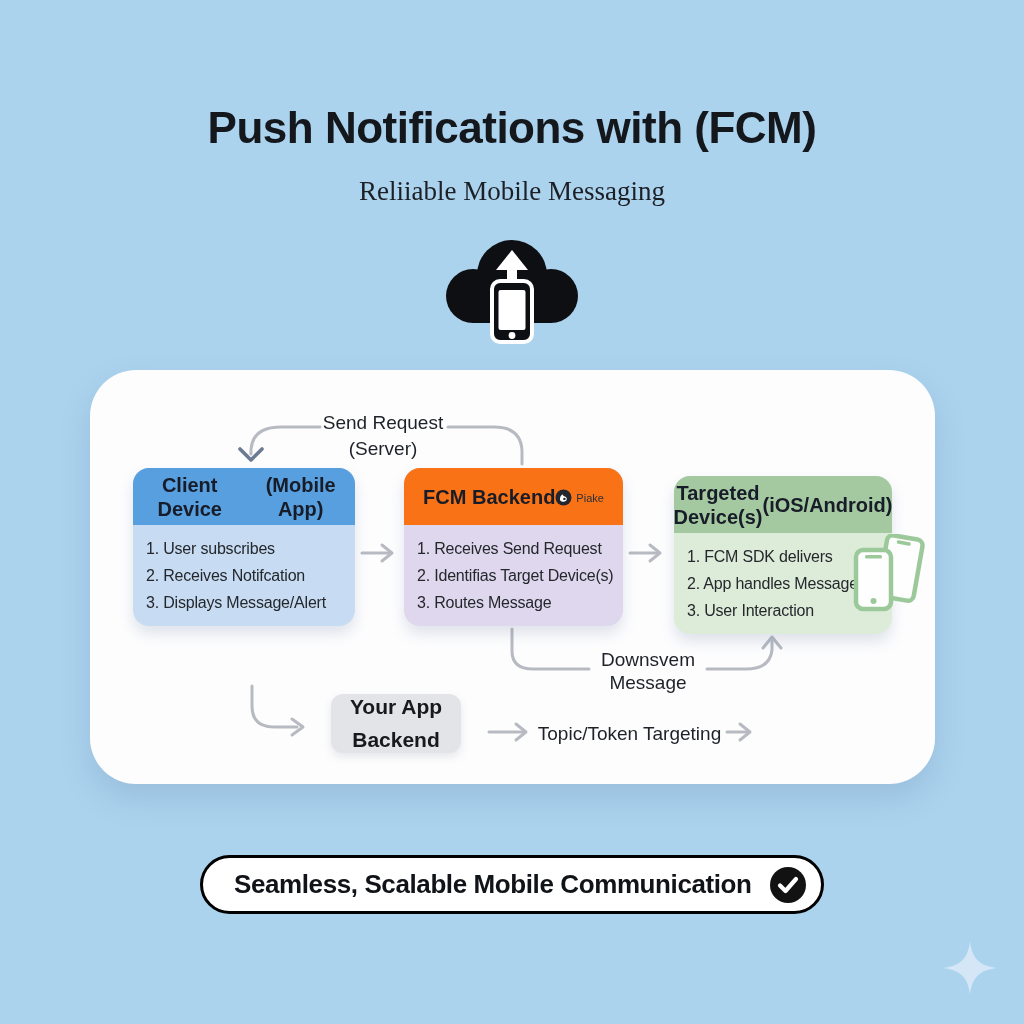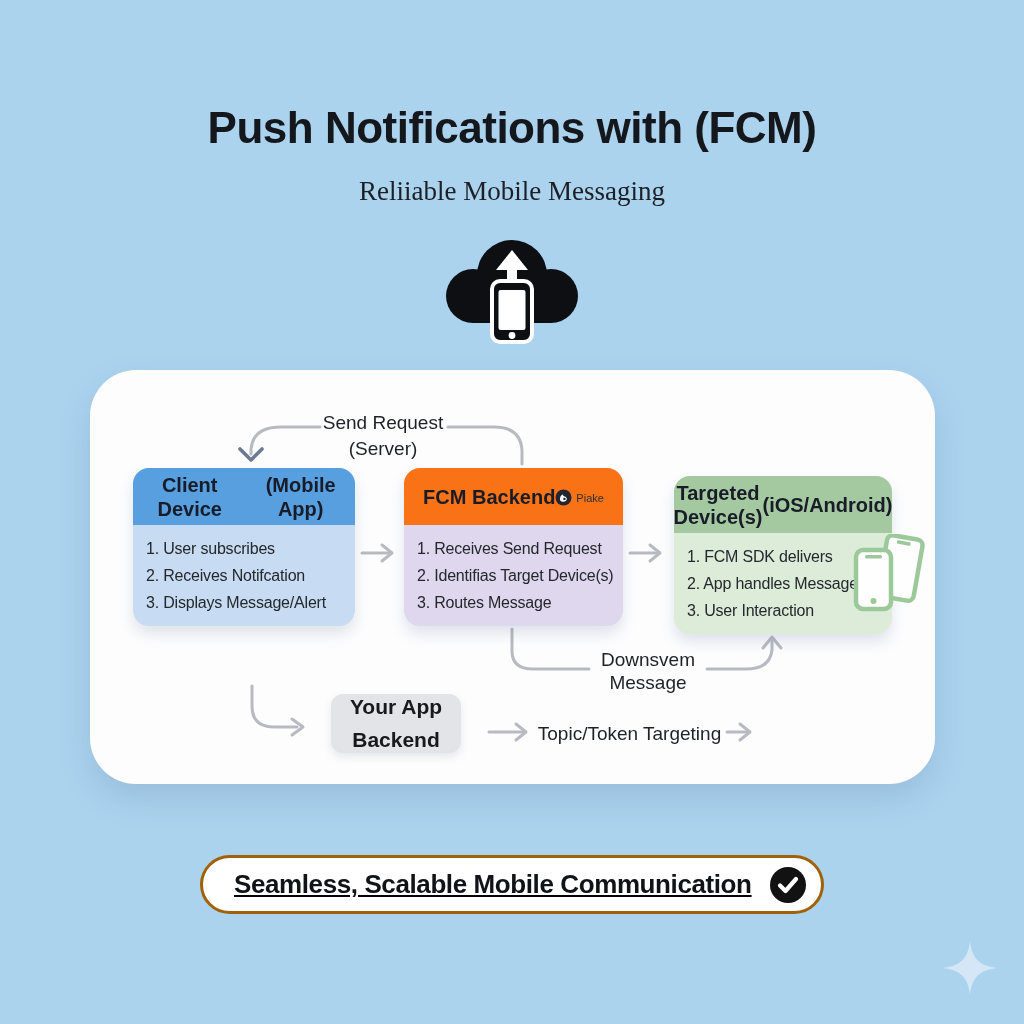--- a/index.html
+++ b/index.html
@@ -45,22 +45,22 @@
   .app-backend{position:absolute;left:331px;top:694px;width:130px;height:59px;background:#e3e4e7;
         border-radius:12px;box-shadow:0 4px 8px rgba(100,110,130,0.15);
         display:flex;flex-direction:column;align-items:center;justify-content:space-between;
         font-size:21px;line-height:26px;font-weight:bold;color:#17191d;}
 
   
   .devices{position:absolute;left:850px;top:534px;width:80px;height:82px;}
 
   
   .banner{position:absolute;left:200px;top:855px;width:624px;height:59px;background:#ffffff;
-        border:3px solid #a16207;border-radius:32px;box-sizing:border-box;
-        display:flex;align-items:center;justify-content:space-between;padding:0 14px 0 31px;text-decoration:underline;}
+        border:3px solid #000000;border-radius:32px;box-sizing:border-box;
+        display:flex;align-items:center;justify-content:space-between;padding:0 14px 0 31px;}
   .banner-text{font-size:26px;font-weight:bold;letter-spacing:-0.4px;color:#101318;white-space:nowrap;}
 
   .sparkle{position:absolute;left:941px;top:939px;width:58px;height:58px;}
 </style>
 </head>
 <body>
 
 <div class="stage">
 
   <div class="title">Push Notifications with (FCM)</div>

